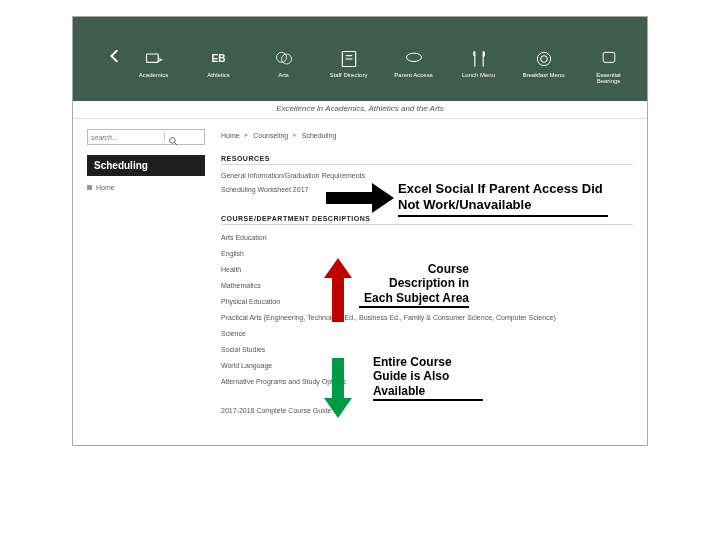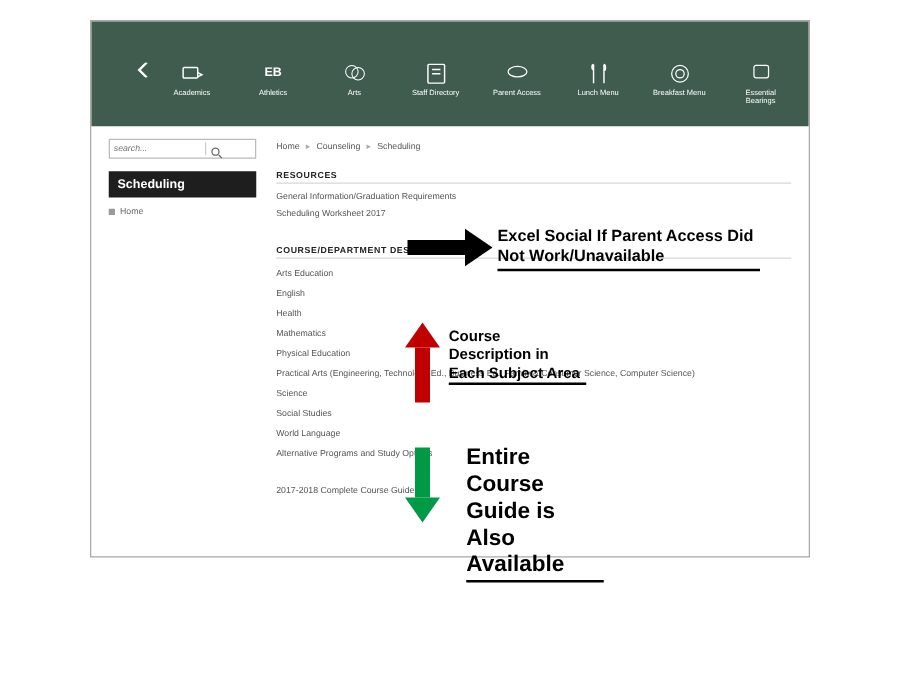--- a/index.html
+++ b/index.html
@@ -47,22 +47,22 @@
   .arrow-right .shaft { position: absolute; left: 0; top: 9px; width: 46px; height: 12px; background: #000; }
   .arrow-right .head { position: absolute; left: 46px; top: 0; width: 0; height: 0; border-left: 22px solid #000; border-top: 15px solid transparent; border-bottom: 15px solid transparent; }
   .arrow-up { width: 28px; height: 64px; }
   .arrow-up .shaft { position: absolute; left: 8px; top: 20px; width: 12px; height: 44px; background: #c00000; }
   .arrow-up .head { position: absolute; left: 0; top: 0; width: 0; height: 0; border-bottom: 20px solid #c00000; border-left: 14px solid transparent; border-right: 14px solid transparent; }
   .arrow-down { width: 28px; height: 60px; }
   .arrow-down .shaft { position: absolute; left: 8px; top: 0; width: 12px; height: 40px; background: #009a46; }
   .arrow-down .head { position: absolute; left: 0; top: 40px; width: 0; height: 0; border-top: 20px solid #009a46; border-left: 14px solid transparent; border-right: 14px solid transparent; }
 
   .call1 { position: absolute; left: 398px; top: 181px; width: 210px; font-size: 13px; font-weight: bold; line-height: 1.25; border-bottom: 2px solid #000; padding-bottom: 1px; }
-  .call2 { position: absolute; left: 359px; top: 262px; width: 110px; font-size: 12px; font-weight: bold; line-height: 1.2; border-bottom: 2px solid #000; padding-bottom: 1px; }
-  .call3 { position: absolute; left: 373px; top: 355px; width: 110px; font-size: 18px; font-weight: bold; line-height: 1.2; border-bottom: 2px solid #000; padding-bottom: 1px; }
+  .call2 { position: absolute; left: 359px; top: 262px; width: 110px; font-size: 12px; font-weight: bold; line-height: 1.2; border-bottom: 2px solid #000; padding-bottom: 1px; text-align: right; }
+  .call3 { position: absolute; left: 373px; top: 355px; width: 110px; font-size: 12px; font-weight: bold; line-height: 1.2; border-bottom: 2px solid #000; padding-bottom: 1px; }
 
   .footnote { position: absolute; left: 0; right: 0; top: 478px; padding: 0 50px; font-size: 14px; font-weight: bold; text-align: center; line-height: 1.35; }
 </style>
 </head>
 <body>
 
 <div class="slide">
 
   <div class="shot">
 
@@ -159,20 +159,21 @@
           <span class="nav-label">Registration and Pay</span>
         </div>
       </div>
       <div class="nav-arrow right">
         <svg viewBox="0 0 10 10">
             <path d="M3 0 L8 5 L3 10" stroke="#fff" stroke-width="1.6" fill="none"></path>
           </svg>
       </div>
     </div>
 
+    <div class="tagline">Excellence in Academics, Athletics and the Arts</div>
 
     <div class="body-row">
       <div class="sidebar">
         <div class="search">
           <input placeholder="search..." style="">
           <span class="divider"></span>
           <span class="mag">
             <svg viewBox="0 0 16 16" fill="none" stroke="#666" stroke-width="1.6">
                 <circle cx="7" cy="7" r="4.5"></circle>
                 <line x1="11" y1="11" x2="15" y2="15"></line>

